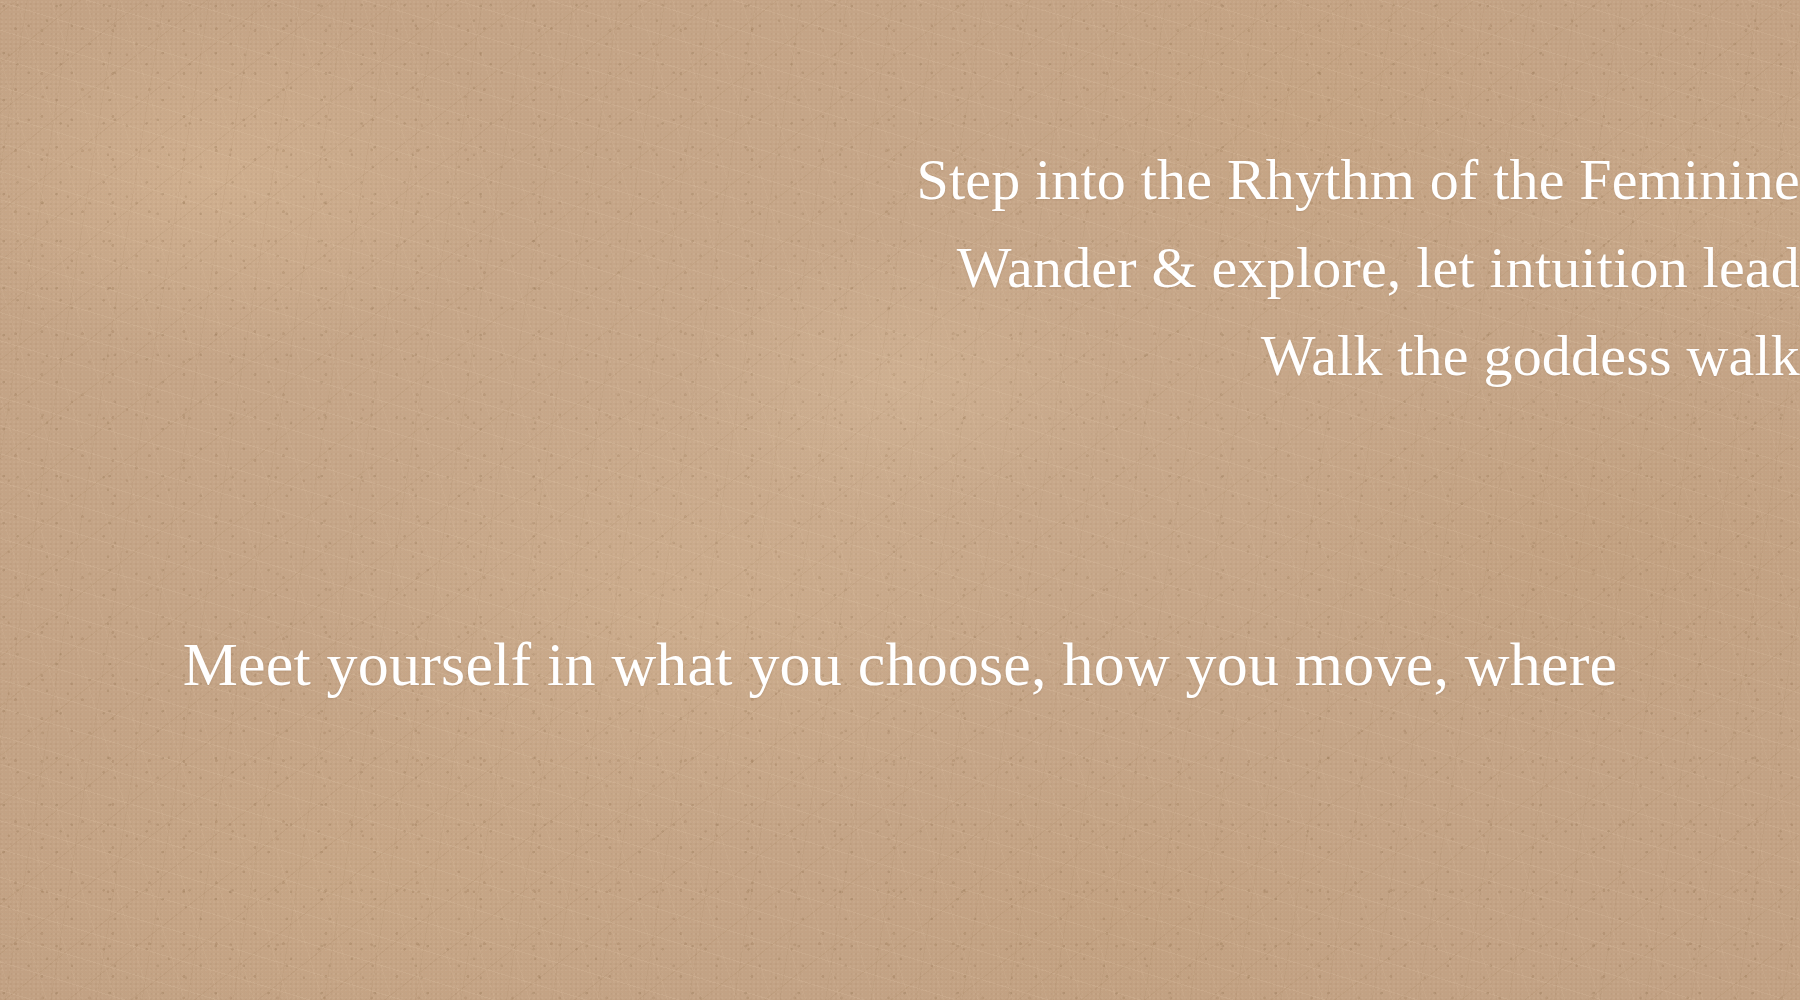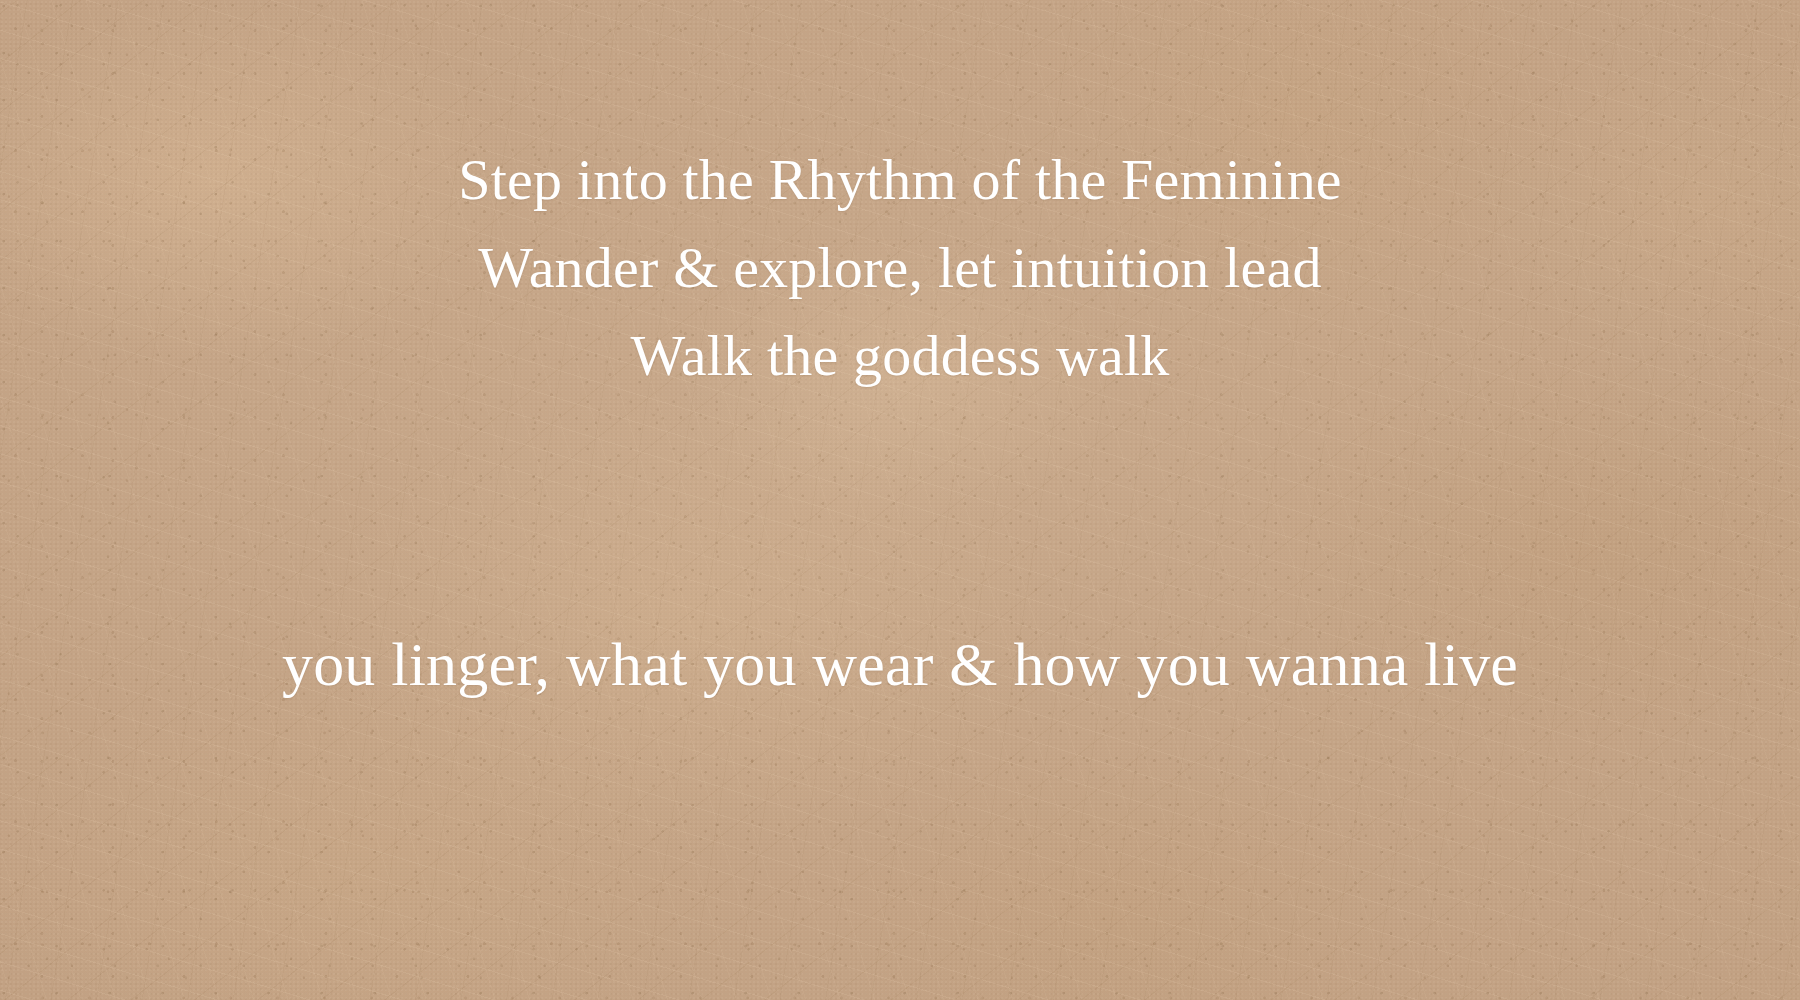--- a/index.html
+++ b/index.html
@@ -114,20 +114,21 @@
 
   .block {
     width: 100%;
     text-align: center;
     color: #ffffff;
     text-rendering: optimizeLegibility;
   }
 
   .block-upper {
     margin-top: 136px;
+    text-align: right;
   }
 
   .block-lower {
     margin-top: 224px;
   }
 
   .line {
     display: block;
     color: #ffffff;
     font-weight: 400;
@@ -160,17 +161,17 @@
 
   <div class="content">
 
     <div class="block block-upper">
       <span class="line">Step into the Rhythm of the Feminine</span>
       <span class="line">Wander &amp; explore, let intuition lead</span>
       <span class="line">Walk the goddess walk</span>
     </div>
 
     <div class="block block-lower">
-      <span class="line">you linger, what you wear &amp; how you wanna live</span>
+      <span class="line">Meet yourself in what you choose, how you move, where</span>
     </div>
 
   </div>
 </div>
 
 </body></html>

